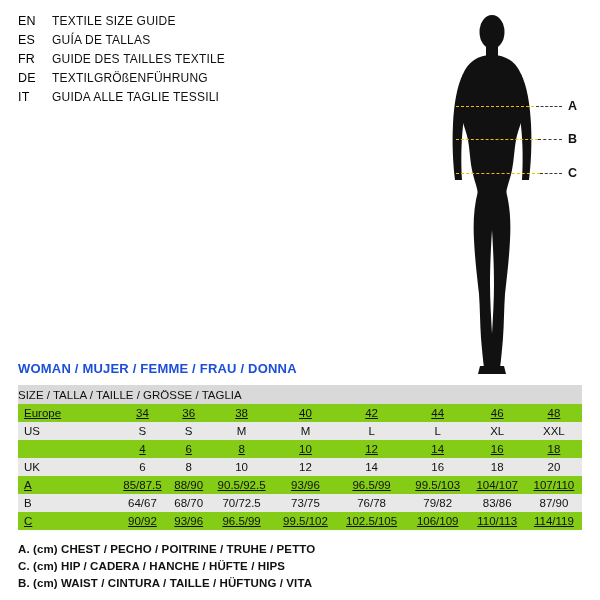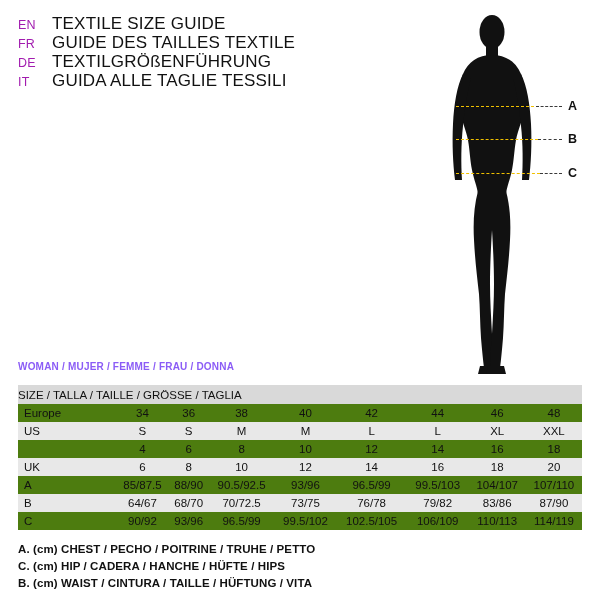--- a/index.html
+++ b/index.html
@@ -25,24 +25,24 @@
   }
   .lang-row {
     display: flex;
     align-items: baseline;
     height: 19px;
   }
   .lang-code {
     width: 34px;
     font-size: 12.5px;
     letter-spacing: 0.2px;
-    color: #a21caf;
+    color: #000000;
   }
   .lang-text {
-    font-size: 17px;
+    font-size: 12px;
     letter-spacing: 0.2px;
     color: #111;
     white-space: nowrap;
   }
 
   
   .figure-wrap {
     position: absolute;
     left: 400px;
     top: 8px;
@@ -67,24 +67,24 @@
     font-size: 12.5px;
     font-weight: 700;
     color: #111;
   }
 
   
   .section-title {
     position: absolute;
     left: 18px;
     top: 361px;
-    font-size: 10px;
+    font-size: 13px;
     font-weight: 700;
     letter-spacing: 0.2px;
-    color: #8b5cf6;
+    color: #1d4ed8;
   }
 
   
   .size-table {
     position: absolute;
     left: 18px;
     top: 385px;
     width: 564px;
     border-collapse: collapse;
     font-size: 11.5px;
@@ -102,21 +102,21 @@
     padding-left: 6px;
     width: 92px;
   }
   .row-head td {
     background: #d9d9d9;
     font-weight: 400;
     text-align: left;
     height: 19px;
   }
   .row-shade td { background: #e8e8e8; }
-  .row-plain td { background: #4d7c0f; }
+  .row-plain td { background: #84cc16; text-decoration: underline; }
 
   
   .footnotes {
     position: absolute;
     left: 18px;
     top: 541px;
     width: 560px;
   }
   .footnote {
     font-size: 11.5px;
@@ -127,20 +127,24 @@
     white-space: nowrap;
   }
 </style>
 </head>
 <body>
 
 <div class="header">
   <div class="lang-row">
     <div class="lang-code">EN</div>
     <div class="lang-text">TEXTILE SIZE GUIDE</div>
+  </div>
+  <div class="lang-row">
+    <div class="lang-code">ES</div>
+    <div class="lang-text">GUÍA DE TALLAS</div>
   </div>
   <div class="lang-row">
     <div class="lang-code">FR</div>
     <div class="lang-text">GUIDE DES TAILLES TEXTILE</div>
   </div>
   <div class="lang-row">
     <div class="lang-code">DE</div>
     <div class="lang-text">TEXTILGRÖßENFÜHRUNG</div>
   </div>
   <div class="lang-row">

